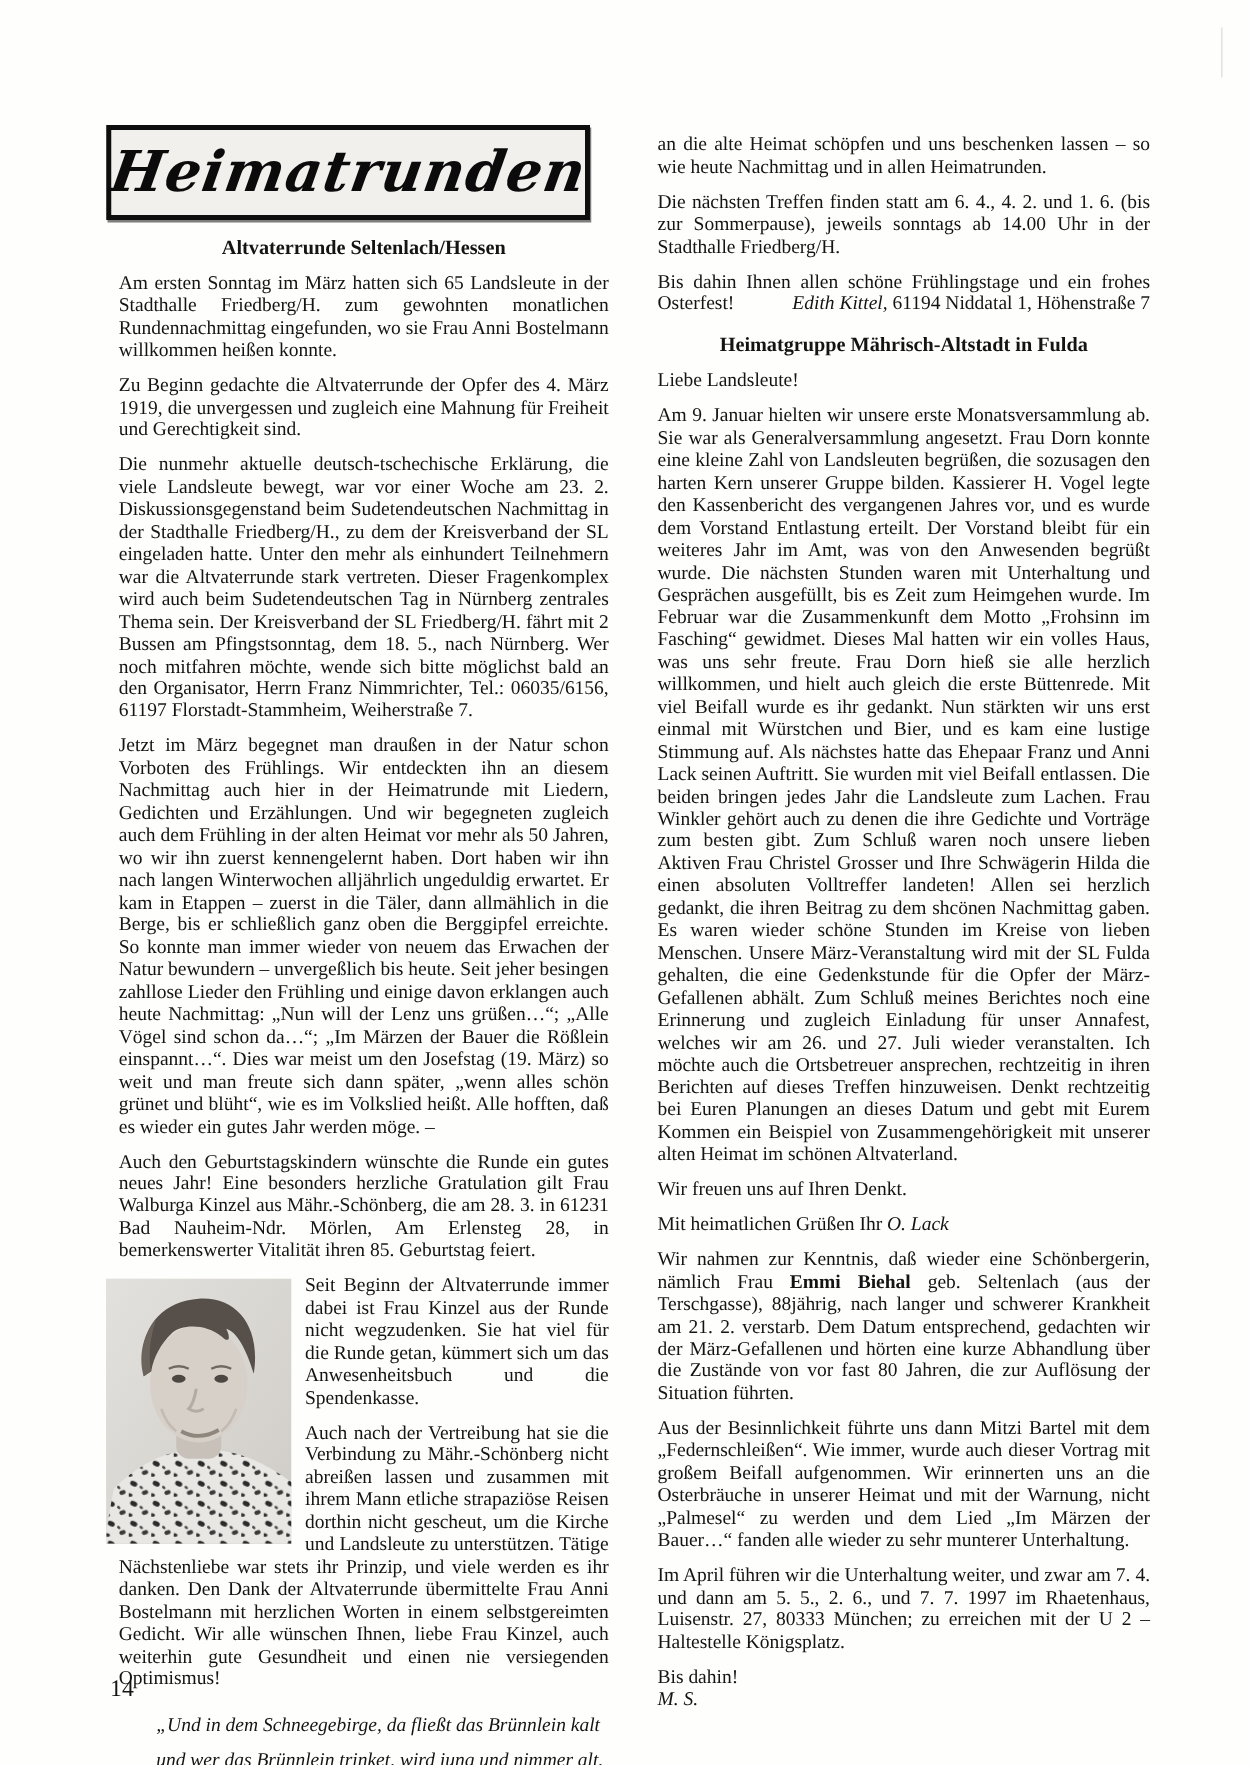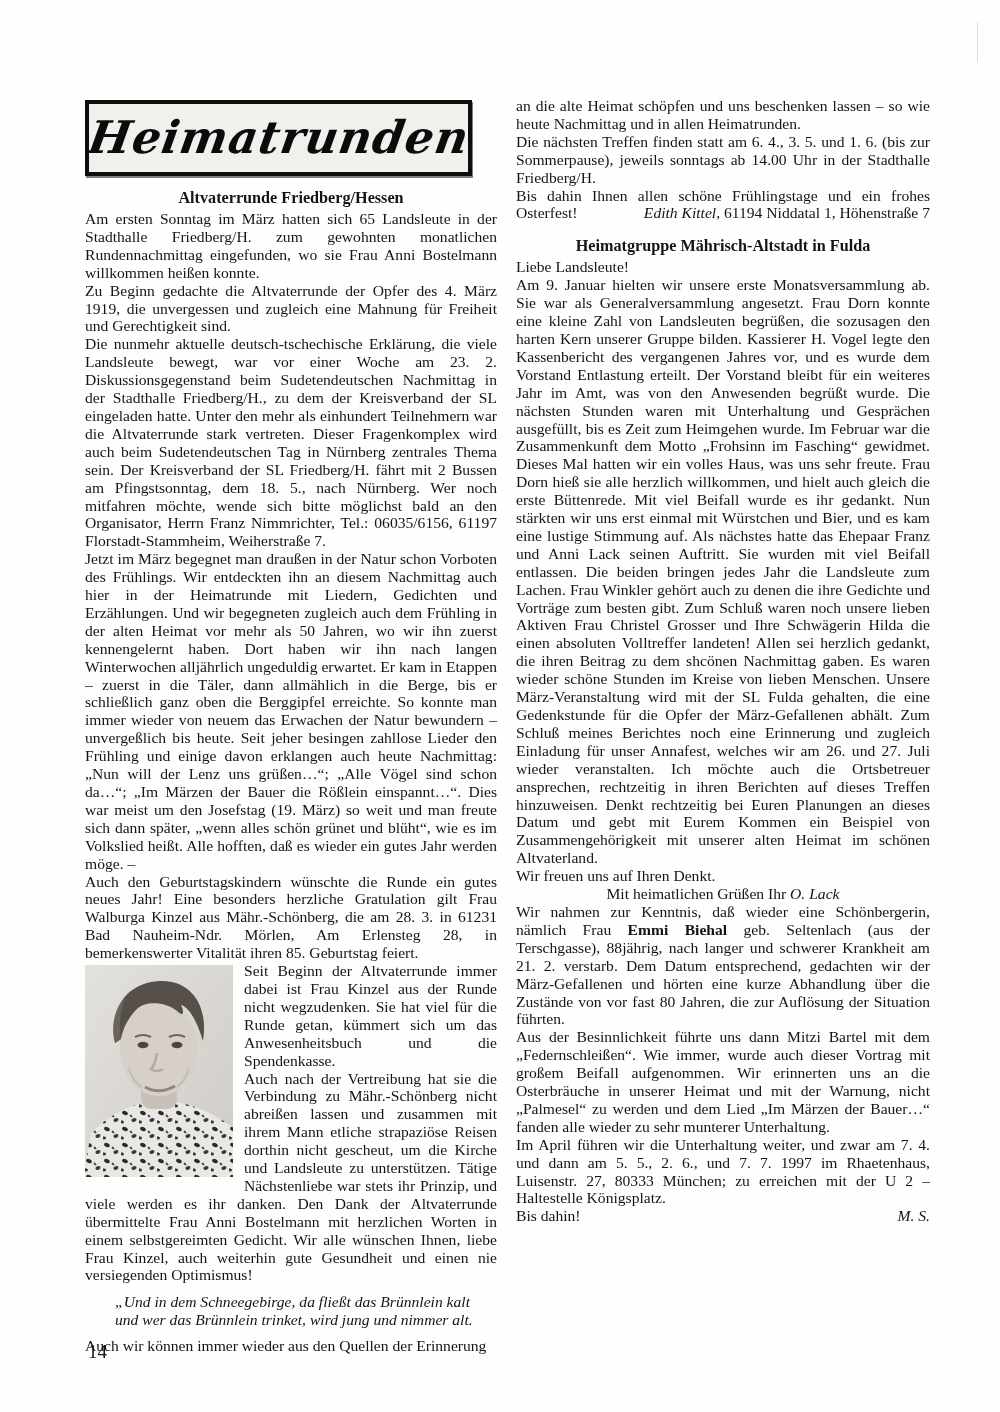--- a/index.html
+++ b/index.html
@@ -7,21 +7,21 @@
     position:relative;
     width:1000px; height:1412px;
     background:#fefefdff;
     font-family:"Liberation Serif", serif;
     color:#141414;
     overflow:hidden;
   }
   .col { position:absolute; font-size:15.6px; line-height:17.9px; text-align:justify; hyphens:auto; }
   .col-left  { left:85px;  top:100px; width:412px; }
   .col-right { left:516px; top:97px;  width:414px; }
-  p { margin:0; }
+  p { margin:10px; }
 
   .logo-box {
     box-sizing:border-box;
     width:387px; height:76px;
     border:4px solid #0e0e0e;
     background:#f1f0ec;
     display:flex; align-items:center; justify-content:center;
     margin:0 0 13px 0;
     box-shadow:1px 2px 0 rgba(20,20,20,0.55);
   }
@@ -46,42 +46,42 @@
     width:148px; height:212px;
     margin:3px 11px 3px 0;
     background:#d8d6d1;
   }
   .clear { clear:both; }
 
   .quote { font-style:italic; margin:9px 0 8px 30px; text-align:left; }
 
   .rel { position:relative; }
   .sig-abs { position:absolute; right:0; bottom:0; white-space:nowrap; }
-  .align-right { text-align:center; }
-  .flex-between { display:flex; justify-content:space-between; }
+  .align-right { text-align:left; }
+  .flex-between { display:flex; justify-content:space-between;flex-direction:column; }
   .it { font-style:italic; }
   .bd { font-weight:bold; }
 
   .page-num { position:absolute; left:88px; top:1341px; font-size:19px; }
   .artifact { position:absolute; left:977px; top:22px; width:1px; height:40px; background:#dcdcda; }
 </style>
 </head>
 <body>
 
 <div class="page">
 
   <div class="artifact"></div>
 
   <div class="col col-left">
 
     <div class="logo-box">
       <span class="logo-text">Heimatrunden</span>
     </div>
 
-    <h2 class="sec-title">Altvaterrunde Friedberg/Hessen</h2>
+    <h2 class="sec-title">Altvaterrunde Seltenlach/Hessen</h2>
 
     <p>Am ersten Sonntag im März hatten sich 65 Landsleute in der Stadthalle Friedberg/H. zum gewohnten monatlichen Rundennachmittag eingefunden, wo sie Frau Anni Bostelmann willkommen heißen konnte.</p>
     <p>Zu Beginn gedachte die Altvaterrunde der Opfer des 4. März 1919, die unvergessen und zugleich eine Mahnung für Freiheit und Gerechtigkeit sind.</p>
     <p>Die nunmehr aktuelle deutsch-tschechische Erklärung, die viele Landsleute bewegt, war vor einer Woche am 23. 2. Diskussionsgegenstand beim Sudetendeutschen Nachmittag in der Stadthalle Friedberg/H., zu dem der Kreisverband der SL eingeladen hatte. Unter den mehr als einhundert Teilnehmern war die Altvaterrunde stark vertreten. Dieser Fragenkomplex wird auch beim Sudetendeutschen Tag in Nürnberg zentrales Thema sein. Der Kreisverband der SL Friedberg/H. fährt mit 2 Bussen am Pfingstsonntag, dem 18. 5., nach Nürnberg. Wer noch mitfahren möchte, wende sich bitte möglichst bald an den Organisator, Herrn Franz Nimmrichter, Tel.: 06035/6156, 61197 Florstadt-Stammheim, Weiherstraße 7.</p>
     <p>Jetzt im März begegnet man draußen in der Natur schon Vorboten des Frühlings. Wir entdeckten ihn an diesem Nachmittag auch hier in der Heimatrunde mit Liedern, Gedichten und Erzählungen. Und wir begegneten zugleich auch dem Frühling in der alten Heimat vor mehr als 50 Jahren, wo wir ihn zuerst kennengelernt haben. Dort haben wir ihn nach langen Winterwochen alljährlich ungeduldig erwartet. Er kam in Etappen – zuerst in die Täler, dann allmählich in die Berge, bis er schließlich ganz oben die Berggipfel erreichte. So konnte man immer wieder von neuem das Erwachen der Natur bewundern – unvergeßlich bis heute. Seit jeher besingen zahllose Lieder den Frühling und einige davon erklangen auch heute Nachmittag: „Nun will der Lenz uns grüßen…“; „Alle Vögel sind schon da…“; „Im Märzen der Bauer die Rößlein einspannt…“. Dies war meist um den Josefstag (19. März) so weit und man freute sich dann später, „wenn alles schön grünet und blüht“, wie es im Volkslied heißt. Alle hofften, daß es wieder ein gutes Jahr werden möge. –</p>
     <p>Auch den Geburtstagskindern wünschte die Runde ein gutes neues Jahr! Eine besonders herzliche Gratulation gilt Frau Walburga Kinzel aus Mähr.-Schönberg, die am 28. 3. in 61231 Bad Nauheim-Ndr. Mörlen, Am Erlensteg 28, in bemerkenswerter Vitalität ihren 85. Geburtstag feiert.</p>
 
     <div>
       <div class="photo-wrap">
         <svg viewBox="0 0 148 212" width="148" height="212">
@@ -123,21 +123,21 @@
       <p>„Und in dem Schneegebirge, da fließt das Brünnlein kalt</p>
       <p>und wer das Brünnlein trinket, wird jung und nimmer alt.</p>
     </div>
 
     <p>Auch wir können immer wieder aus den Quellen der Erinnerung</p>
   </div>
 
   <div class="col col-right">
 
     <p>an die alte Heimat schöpfen und uns beschenken lassen – so wie heute Nachmittag und in allen Heimatrunden.</p>
-    <p>Die nächsten Treffen finden statt am 6. 4., 3. 5. und 1. 6. (bis zur Sommerpause), jeweils sonntags ab 14.00 Uhr in der Stadthalle Friedberg/H.</p>
+    <p>Die nächsten Treffen finden statt am 6. 4., 4. 2. und 1. 6. (bis zur Sommerpause), jeweils sonntags ab 14.00 Uhr in der Stadthalle Friedberg/H.</p>
     <p class="rel"><span>Bis dahin Ihnen allen schöne Frühlingstage und ein frohes Osterfest!</span><span class="sig-abs"><span class="it">Edith Kittel,</span><span> 61194 Niddatal 1, Höhenstraße 7</span></span></p>
 
     <h2 class="sec-title gap-top">Heimatgruppe Mährisch-Altstadt in Fulda</h2>
     <p>Liebe Landsleute!</p>
     <p>Am 9. Januar hielten wir unsere erste Monatsversammlung ab. Sie war als Generalversammlung angesetzt. Frau Dorn konnte eine kleine Zahl von Landsleuten begrüßen, die sozusagen den harten Kern unserer Gruppe bilden. Kassierer H. Vogel legte den Kassenbericht des vergangenen Jahres vor, und es wurde dem Vorstand Entlastung erteilt. Der Vorstand bleibt für ein weiteres Jahr im Amt, was von den Anwesenden begrüßt wurde. Die nächsten Stunden waren mit Unterhaltung und Gesprächen ausgefüllt, bis es Zeit zum Heimgehen wurde. Im Februar war die Zusammenkunft dem Motto „Frohsinn im Fasching“ gewidmet. Dieses Mal hatten wir ein volles Haus, was uns sehr freute. Frau Dorn hieß sie alle herzlich willkommen, und hielt auch gleich die erste Büttenrede. Mit viel Beifall wurde es ihr gedankt. Nun stärkten wir uns erst einmal mit Würstchen und Bier, und es kam eine lustige Stimmung auf. Als nächstes hatte das Ehepaar Franz und Anni Lack seinen Auftritt. Sie wurden mit viel Beifall entlassen. Die beiden bringen jedes Jahr die Landsleute zum Lachen. Frau Winkler gehört auch zu denen die ihre Gedichte und Vorträge zum besten gibt. Zum Schluß waren noch unsere lieben Aktiven Frau Christel Grosser und Ihre Schwägerin Hilda die einen absoluten Volltreffer landeten! Allen sei herzlich gedankt, die ihren Beitrag zu dem shcönen Nachmittag gaben. Es waren wieder schöne Stunden im Kreise von lieben Menschen. Unsere März-Veranstaltung wird mit der SL Fulda gehalten, die eine Gedenkstunde für die Opfer der März-Gefallenen abhält. Zum Schluß meines Berichtes noch eine Erinnerung und zugleich Einladung für unser Annafest, welches wir am 26. und 27. Juli wieder veranstalten. Ich möchte auch die Ortsbetreuer ansprechen, rechtzeitig in ihren Berichten auf dieses Treffen hinzuweisen. Denkt rechtzeitig bei Euren Planungen an dieses Datum und gebt mit Eurem Kommen ein Beispiel von Zusammengehörigkeit mit unserer alten Heimat im schönen Altvaterland.</p>
     <p>Wir freuen uns auf Ihren Denkt.</p>
     <p class="align-right"><span>Mit heimatlichen Grüßen Ihr </span><span class="it">O. Lack</span></p>
 
 
     <p><span>Wir nahmen zur Kenntnis, daß wieder eine Schönbergerin, nämlich Frau </span><span class="bd">Emmi Biehal</span><span> geb. Seltenlach (aus der Terschgasse), 88jährig, nach langer und schwerer Krankheit am 21. 2. verstarb. Dem Datum entsprechend, gedachten wir der März-Gefallenen und hörten eine kurze Abhandlung über die Zustände von vor fast 80 Jahren, die zur Auflösung der Situation führten.</span></p>

